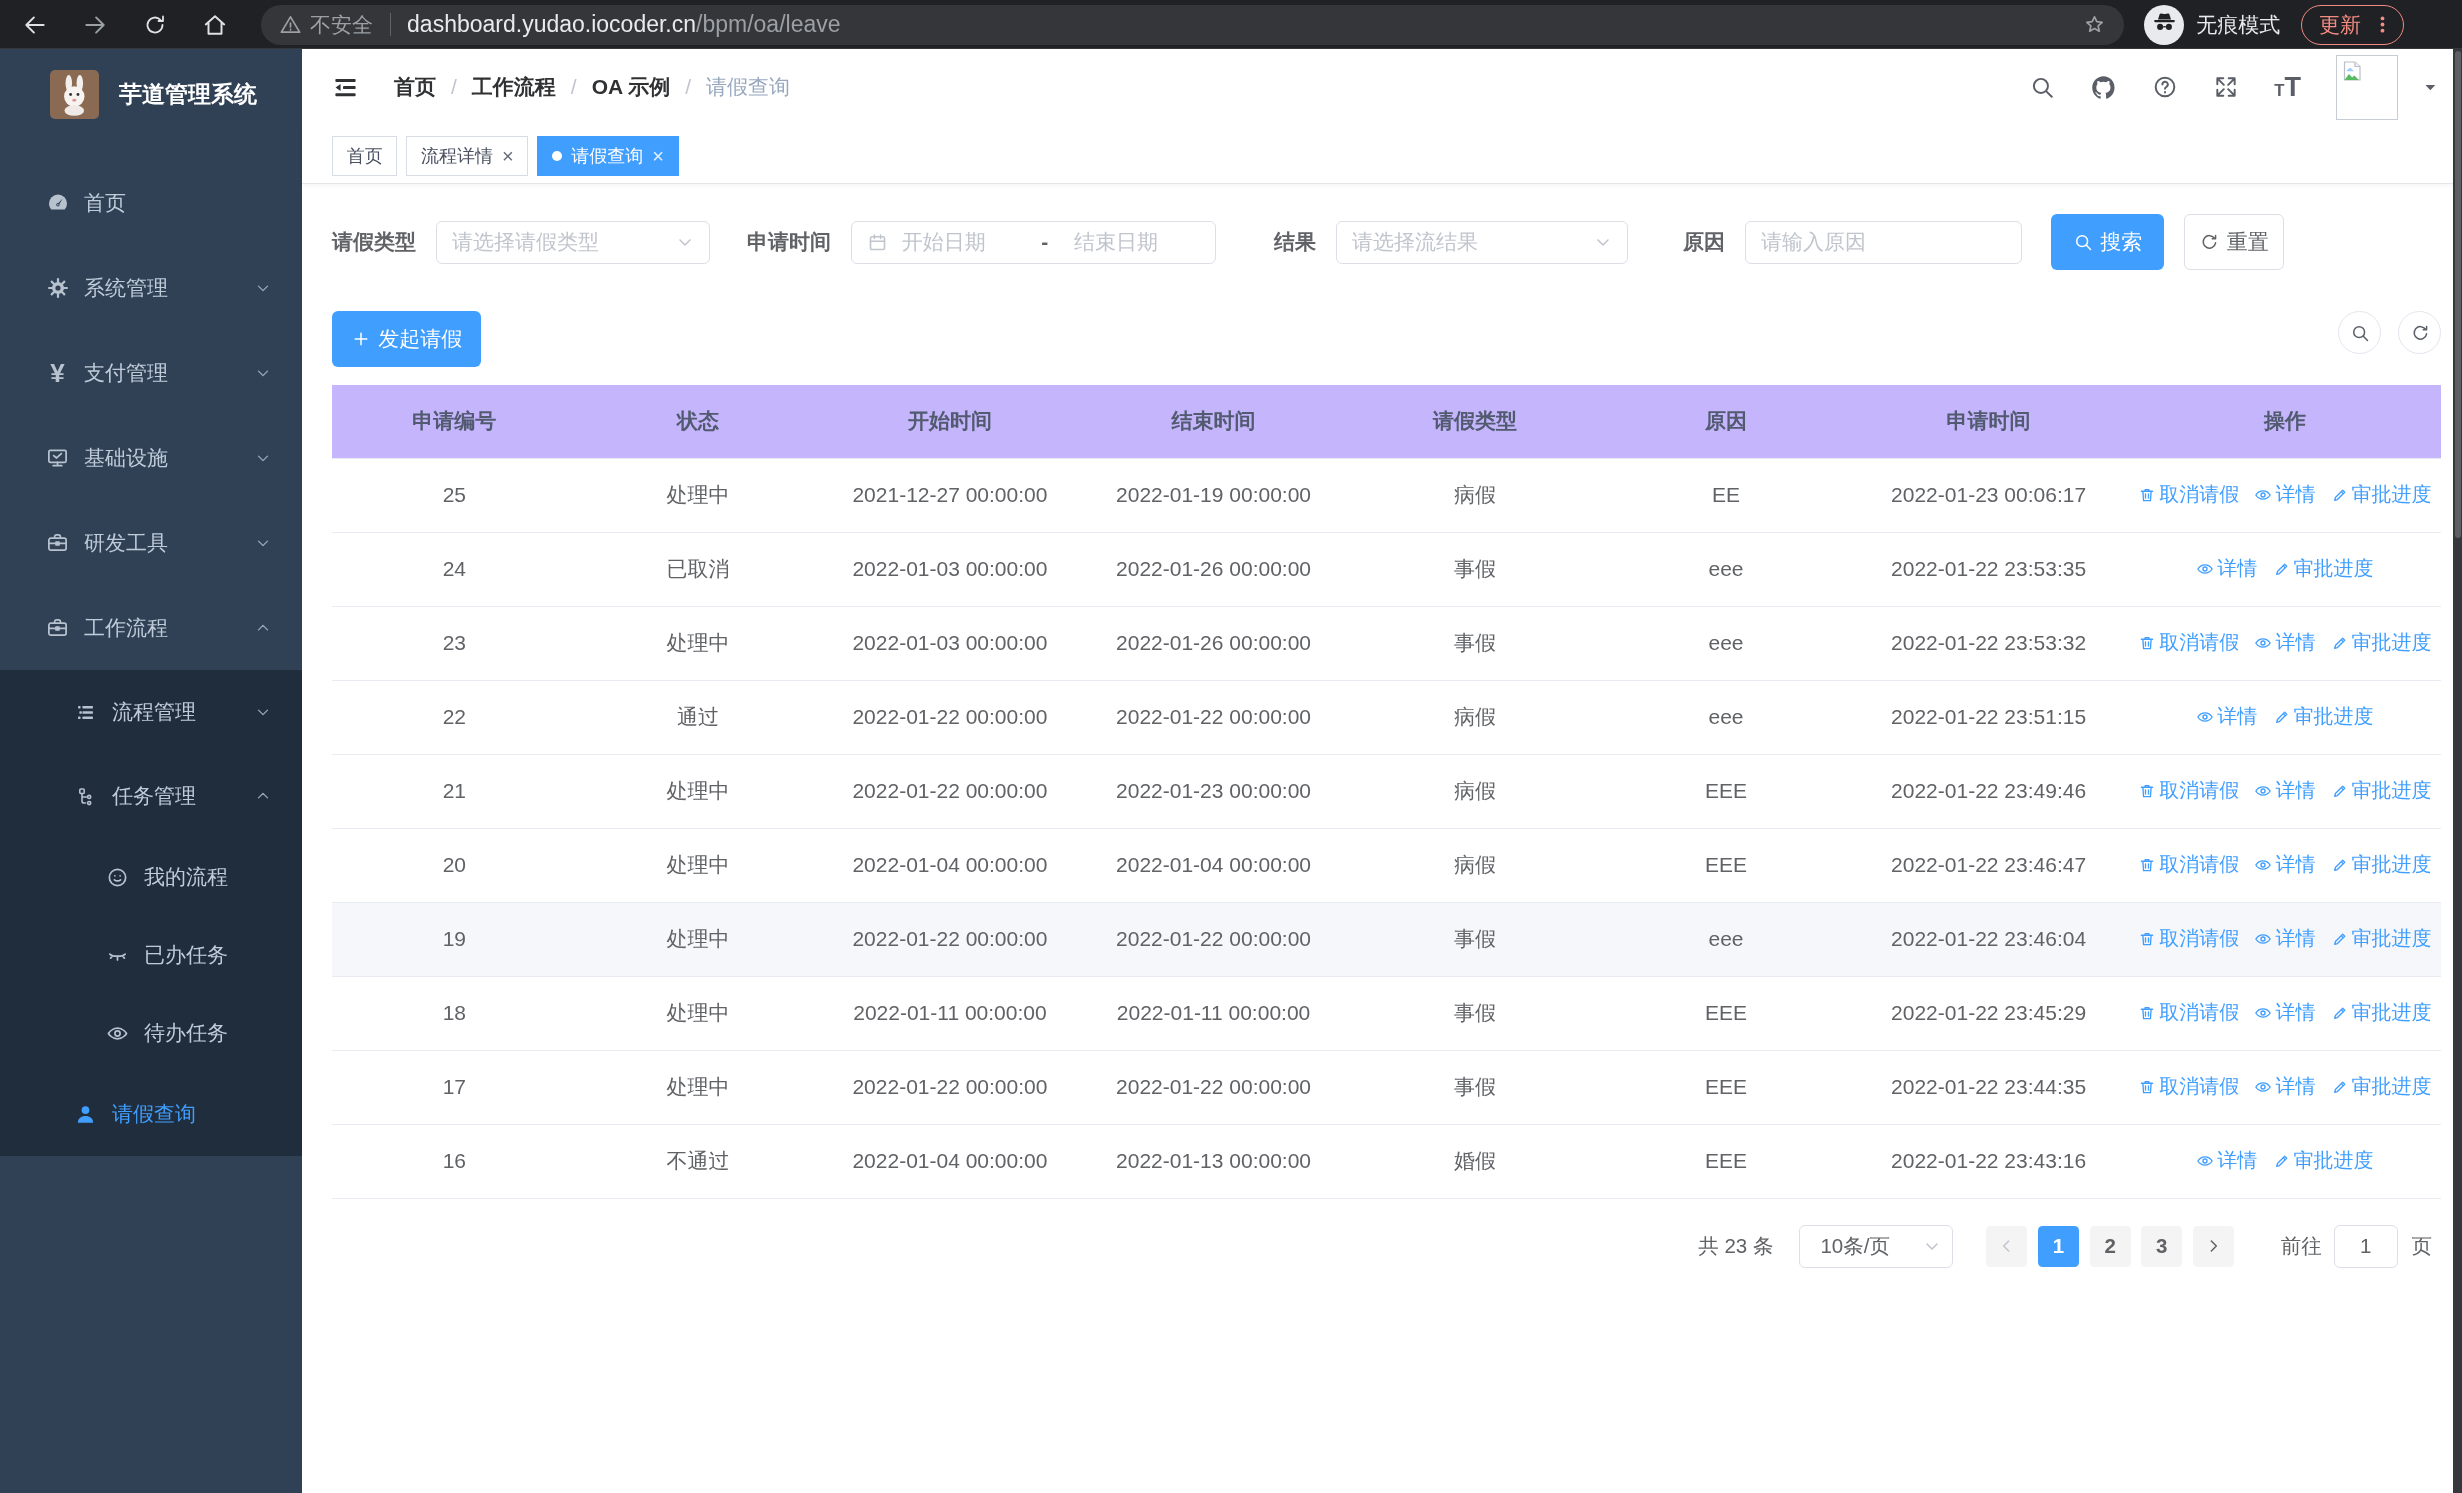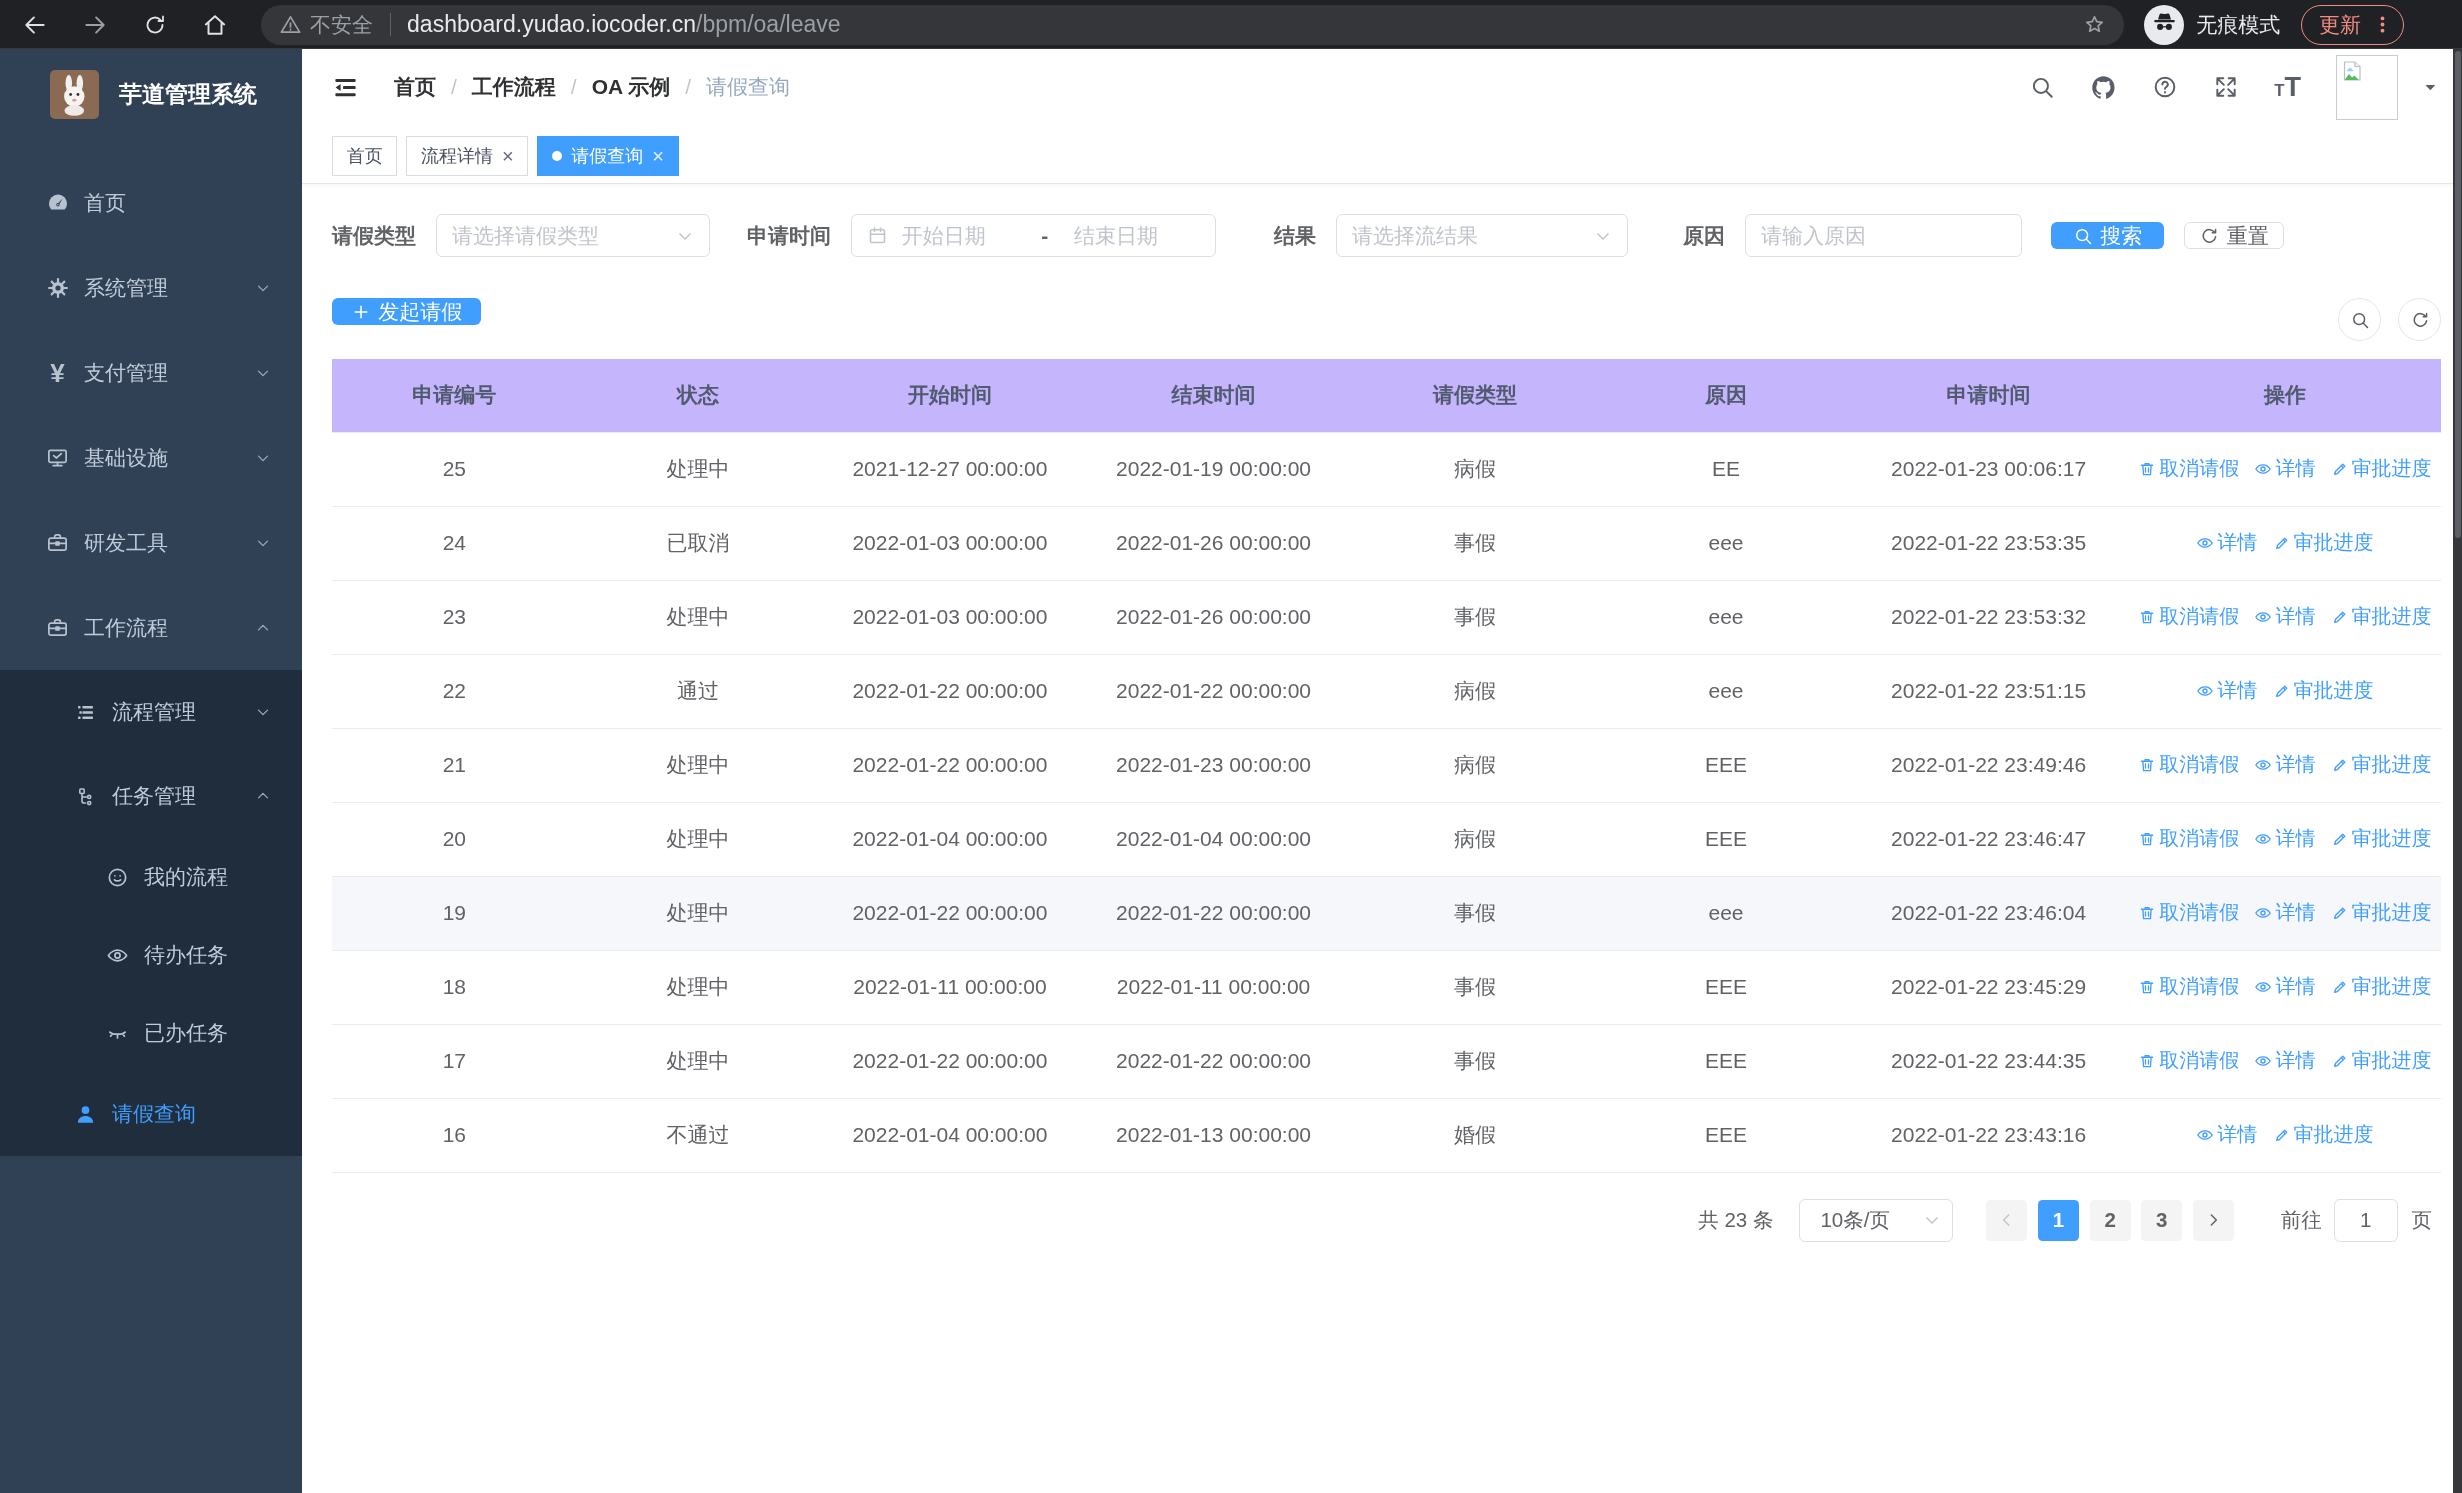--- a/index.html
+++ b/index.html
@@ -73,21 +73,21 @@
   .sel-chev { color:#c0c4cc; display:inline-flex; }
   .f-select.w1 { width:274px; margin-left:20px; }
   .f-date { width:365px; margin-left:20px; padding:0 15px; gap:13.7px; }
   .f-date .cal { color:#c0c4cc; display:inline-flex; }
   .f-date .dph { flex:1; }
   .date-sep { color:#606266; font-weight:bold; }
   .f-select.w2 { width:292px; margin-left:20px; }
   .f-input { width:277px; margin-left:20px; padding:0 15px; border:1.1px solid #dcdfe6; border-radius:6px; height:43px; font-size:21px; color:#a21caf; font-family:inherit; }
   .f-input::placeholder { color:#c0c4cc; }
   .ml48 { margin-left:37px; } .ml76 { margin-left:58px; } .ml72 { margin-left:55px; }
-  .btn { height:27px; border-radius:6px; display:inline-flex; align-items:center; justify-content:center; gap:7.6px; font-size:21px; cursor:pointer; border:none; font-family:inherit; }
+  .btn { height:56px; border-radius:6px; display:inline-flex; align-items:center; justify-content:center; gap:7.6px; font-size:21px; cursor:pointer; border:none; font-family:inherit; }
   .btn-primary { background:#409eff; color:#fff; }
   .btn-plain { background:#fff; color:#606266; border:1.1px solid #dcdfe6; }
   .btn-search { width:113px; margin-left:29px; }
   .btn-reset { width:100px; margin-left:20px; }
 
   .toolbar-row { margin-top:41px; display:flex; }
   .btn-create { width:149px; }
   .round-icons { margin-left:auto; display:flex; gap:16.7px; }
   .round-btn { width:43px; height:43px; border-radius:50%; border:1.1px solid #e2e6ee; background:#fff; display:flex; align-items:center; justify-content:center; color:#5a5e66; cursor:pointer; }
 
@@ -323,35 +323,35 @@
               <svg viewBox="0 0 24 24" width="23" height="23" fill="none" stroke="currentColor" stroke-width="1.8" stroke-linecap="round" stroke-linejoin="round">
                 <circle cx="12" cy="12" r="8.5"></circle>
                 <path d="M8.8 14.4c1.6 1.5 4.8 1.5 6.4 0"></path>
                 <circle cx="9.3" cy="10.3" r=".9" fill="currentColor" stroke="none"></circle>
                 <circle cx="14.7" cy="10.3" r=".9" fill="currentColor" stroke="none"></circle>
               </svg>
             </span>
             <span class="mi-label">我的流程</span>
           </div>
           <div class="menu-item lvl2">
+            <span class="mi-icon" data-icon="eye-closed-icon">
+              <svg viewBox="0 0 24 24" width="23" height="23" fill="none" stroke="currentColor" stroke-width="1.8" stroke-linecap="round" stroke-linejoin="round">
+                <path d="M4 10.5c2.7 3 13.3 3 16 0M6.5 12.8l-1.7 2M12 13.9V16.6M17.5 12.8l1.7 2"></path>
+              </svg>
+            </span>
+            <span class="mi-label">已办任务</span>
+          </div>
+          <div class="menu-item lvl2">
             <span class="mi-icon" data-icon="eye-icon">
               <svg viewBox="0 0 24 24" width="23" height="23" fill="none" stroke="currentColor" stroke-width="1.8" stroke-linecap="round" stroke-linejoin="round">
                 <path d="M2.5 12S6 6.5 12 6.5 21.5 12 21.5 12 18 17.5 12 17.5 2.5 12 2.5 12z"></path>
                 <circle cx="12" cy="12" r="2.7"></circle>
               </svg>
             </span>
             <span class="mi-label">待办任务</span>
-          </div>
-          <div class="menu-item lvl2">
-            <span class="mi-icon" data-icon="eye-closed-icon">
-              <svg viewBox="0 0 24 24" width="23" height="23" fill="none" stroke="currentColor" stroke-width="1.8" stroke-linecap="round" stroke-linejoin="round">
-                <path d="M4 10.5c2.7 3 13.3 3 16 0M6.5 12.8l-1.7 2M12 13.9V16.6M17.5 12.8l1.7 2"></path>
-              </svg>
-            </span>
-            <span class="mi-label">已办任务</span>
           </div>
           <div class="menu-item lvl1 active">
             <span class="mi-icon" data-icon="person-icon">
               <svg viewBox="0 0 24 24" width="23" height="23" fill="currentColor">
                 <circle cx="12" cy="7.5" r="4"></circle>
                 <path d="M4 20.5c0-4.5 3.6-7 8-7s8 2.5 8 7z"></path>
               </svg>
             </span>
             <span class="mi-label">请假查询</span>
           </div>

